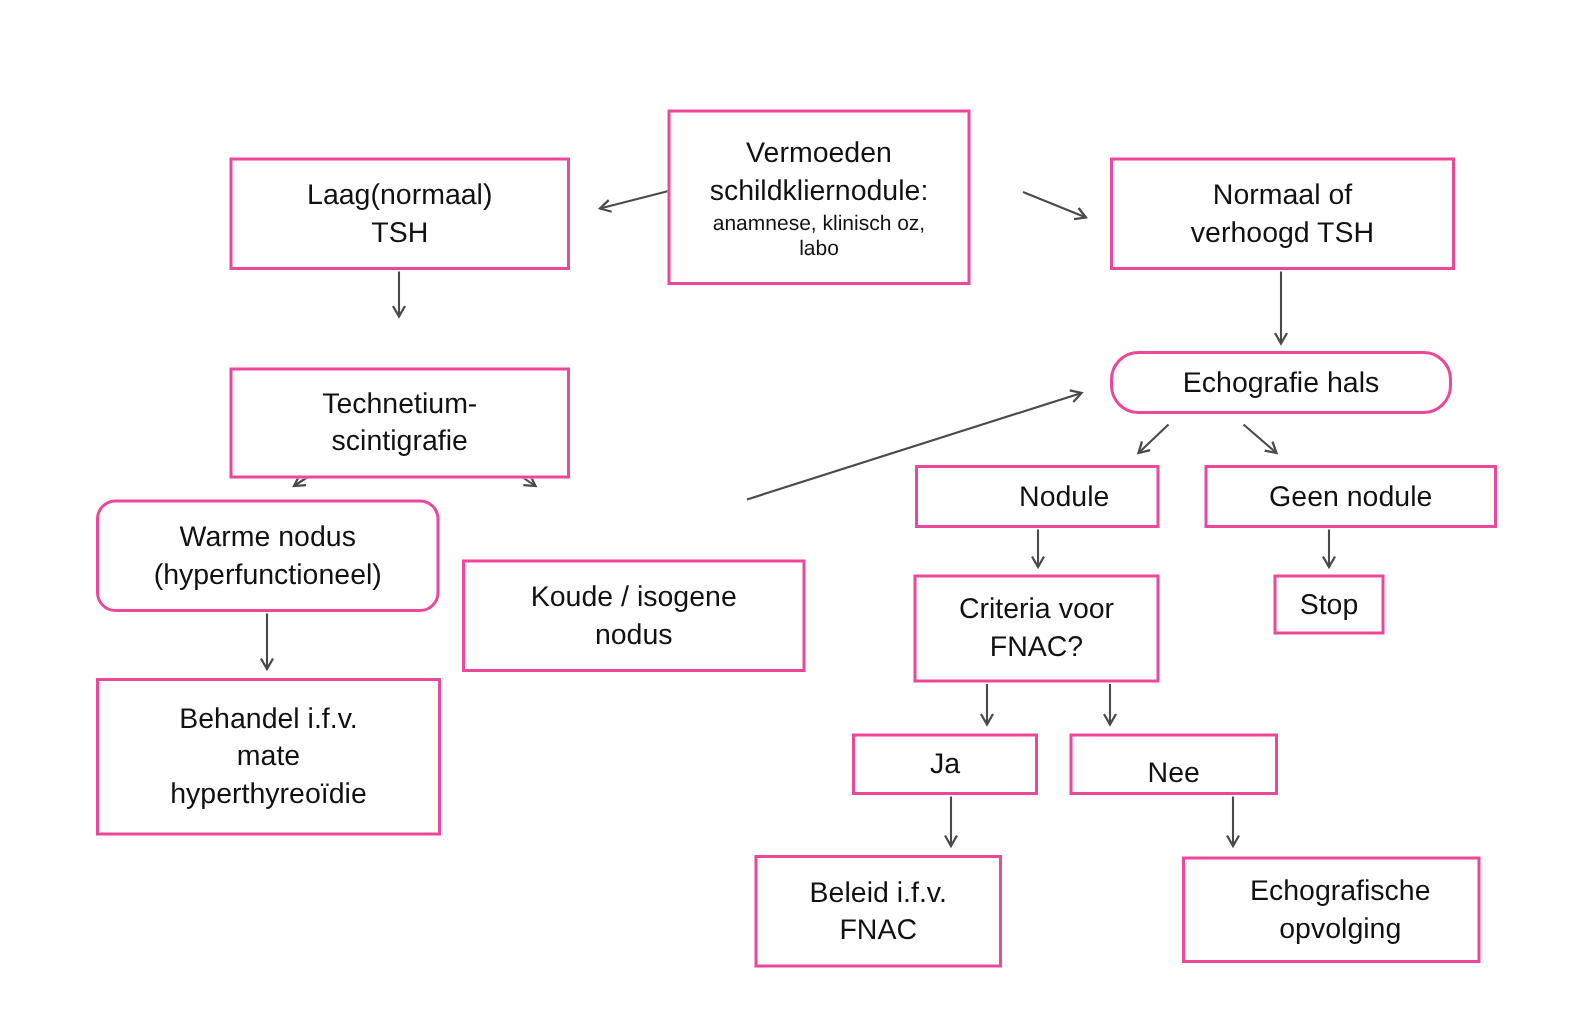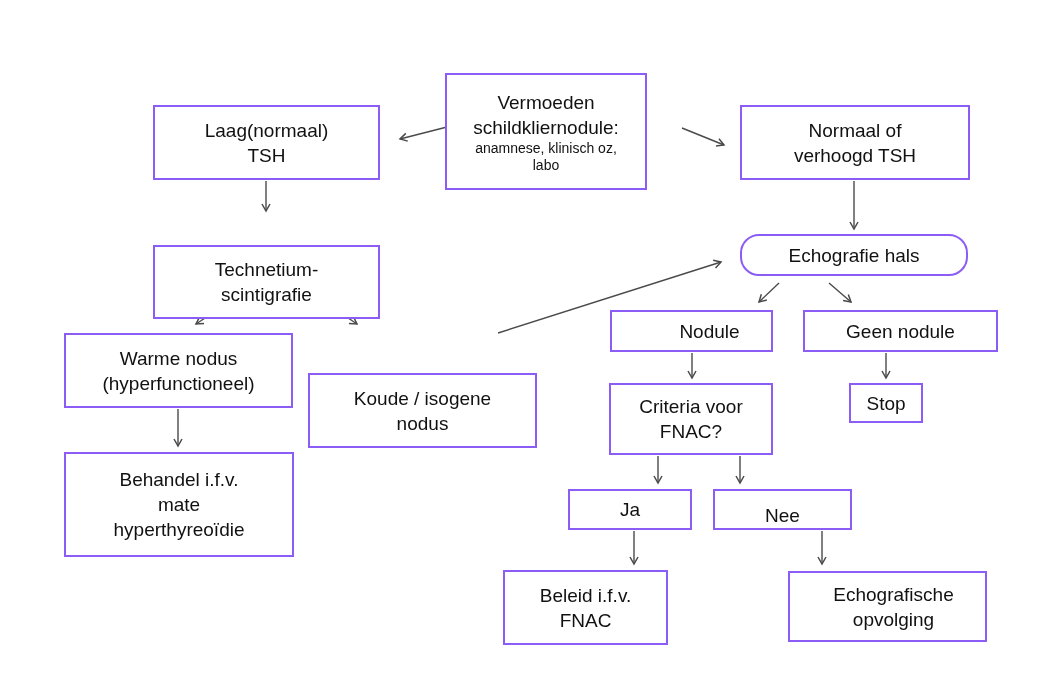--- a/index.html
+++ b/index.html
@@ -21,42 +21,42 @@
     left: 0;
     top: 0;
     width: 1057px;
     height: 673px;
     pointer-events: none;
   }
   .node {
     position: absolute;
     box-sizing: border-box;
     background: #ffffff;
-    border: 2px solid #8b5cf6;
+    border: 2px solid #ec4899;
     display: flex;
     flex-direction: column;
     align-items: center;
     justify-content: center;
     text-align: center;
     font-size: 19px;
     line-height: 25px;
     white-space: pre-line;
   }
   .node .sub {
     font-size: 14px;
     line-height: 17px;
     white-space: pre-line;
   }
   
   .n-vermoeden   { left: 445px; top: 73px;  width: 202px; height: 117px; }
   .n-laag        { left: 153px; top: 105px; width: 227px; height: 75px; }
   .n-normaal     { left: 740px; top: 105px; width: 230px; height: 75px; }
   .n-technetium  { left: 153px; top: 216px; width: 227px; height: 74px; margin-top: 29px; }
   .n-echografie  { left: 740px; top: 234px; width: 228px; height: 42px; border-radius: 19px; }
-  .n-warme       { left: 64px;  top: 333px; width: 229px; height: 75px; }
+  .n-warme       { left: 64px;  top: 333px; width: 229px; height: 75px; border-radius: 13px; }
   .n-koude       { left: 308px; top: 333px; width: 229px; height: 75px; margin-top: 40px; }
   .n-nodule      { left: 610px; top: 310px; width: 163px; height: 42px; padding-left: 36px; }
   .n-geennodule  { left: 803px; top: 310px; width: 195px; height: 42px; }
   .n-stop        { left: 849px; top: 383px; width: 74px;  height: 40px; }
   .n-criteria    { left: 609px; top: 383px; width: 164px; height: 72px; }
   .n-ja          { left: 568px; top: 489px; width: 124px; height: 41px; }
   .n-nee         { left: 713px; top: 489px; width: 139px; height: 41px; justify-content: flex-end; }
   .n-behandel    { left: 64px;  top: 452px; width: 230px; height: 105px; }
   .n-beleid      { left: 503px; top: 570px; width: 165px; height: 75px; }
   .n-opvolging   { left: 788px; top: 571px; width: 199px; height: 71px; padding-left: 12px; }

